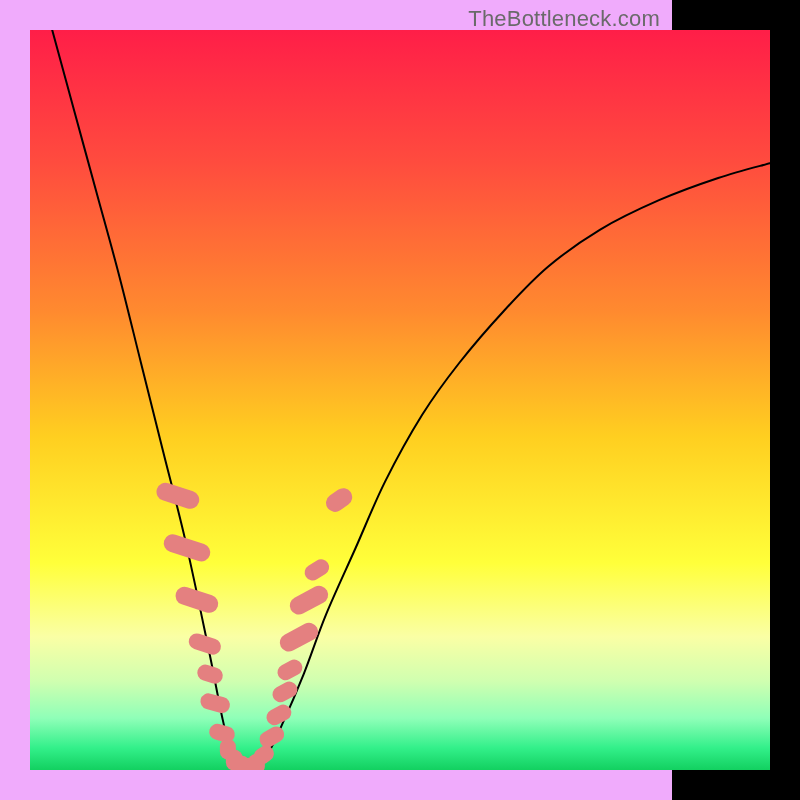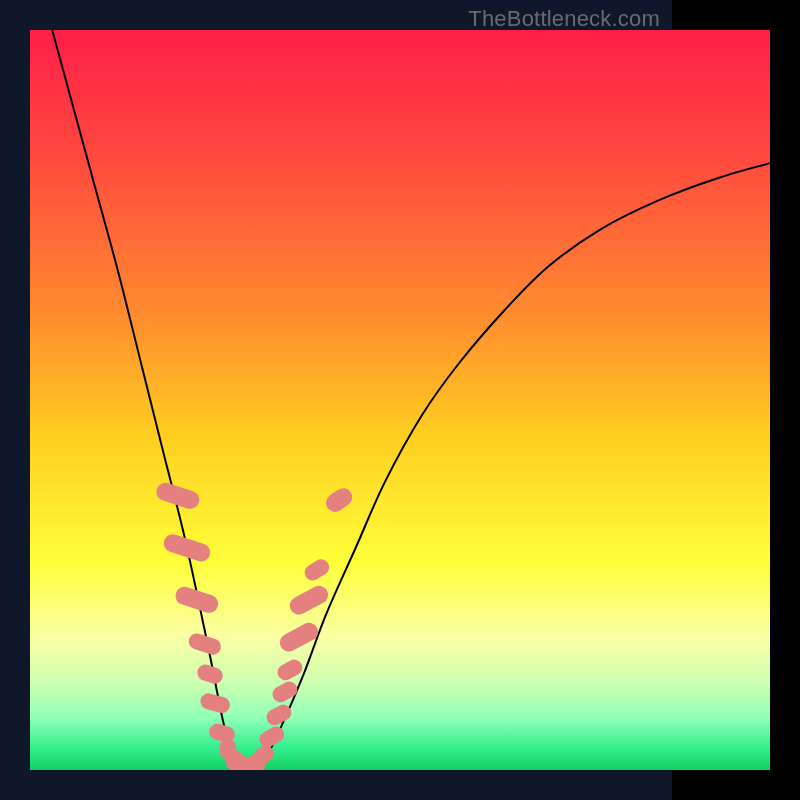--- a/index.html
+++ b/index.html
@@ -10,21 +10,21 @@
     background: #000;
     overflow: hidden;
     font-family: Arial, Helvetica, sans-serif;
   }
   .frame {
     position: absolute;
     left: 0;
     top: 0;
     width: 672px;
     height: 800px;
-    background: #0f172a;
+    background: #f0abfc;
   }
   .plot {
     position: absolute;
     left: 30px;
     top: 30px;
     width: 740px;
     height: 740px;
     overflow: hidden;
   }
   .gradient {

